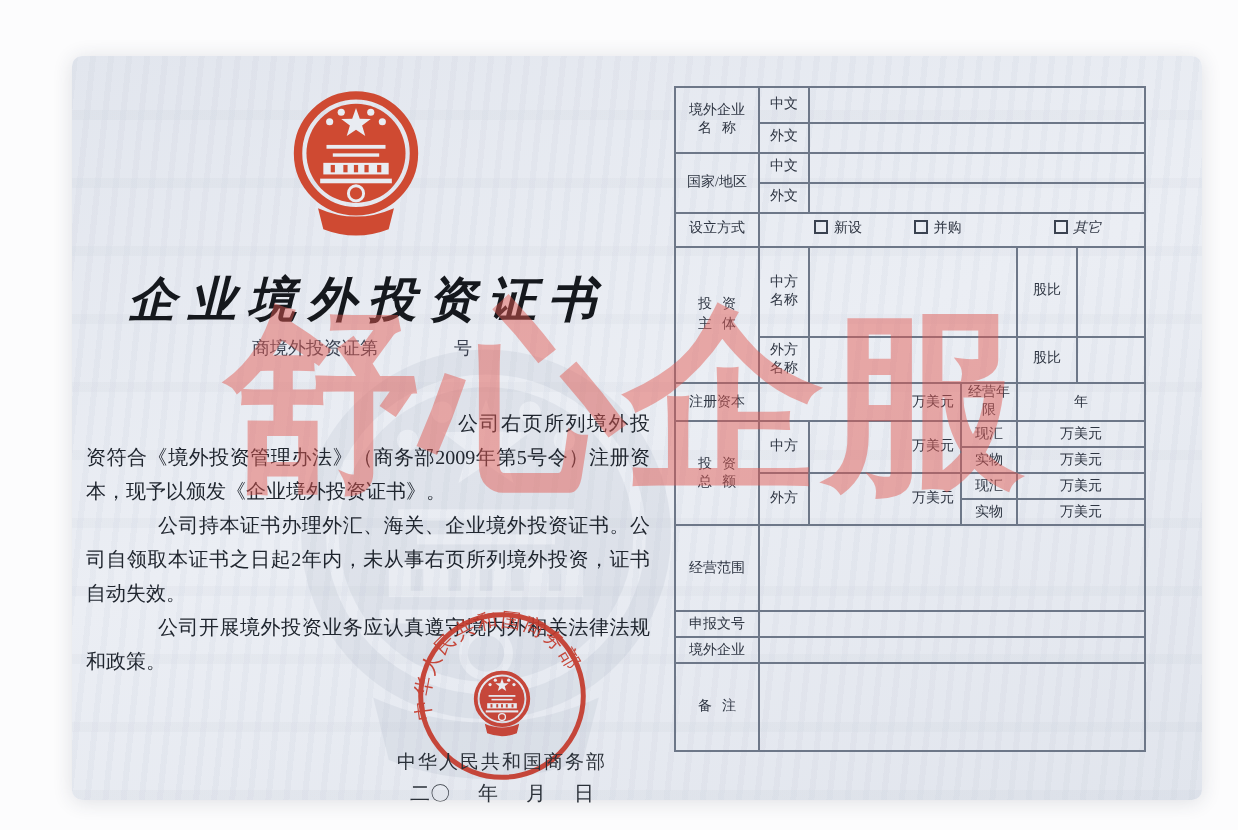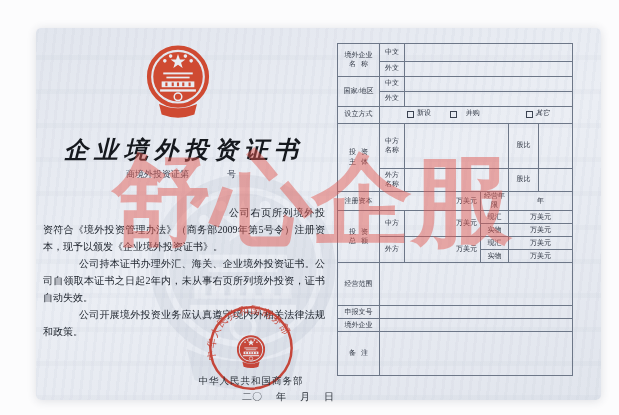--- a/index.html
+++ b/index.html
@@ -29,36 +29,36 @@
 
   .body-text { position:absolute; left:7px; top:176px; width:282px; font-size:10px;
                line-height:17px; color:#20262f; text-align:justify; }
   .body-text p.p1 { text-indent:186px; }
   .body-text p.pind { text-indent:36px; }
 
   .seal { position:absolute; left:171px; top:276px; width:88px; height:88px; opacity:.92; }
   .issuer { position:absolute; left:125px; top:347px; width:180px; text-align:center;
             font-size:9.5px; color:#2a3038; letter-spacing:1px; }
   .dateline { position:absolute; left:125px; top:362px; width:180px; display:flex;
-              justify-content:flex-end; font-size:10px; color:#2a3038; }
+              justify-content:center; font-size:10px; color:#2a3038; }
   .dateline span { margin:0 7px; }
 
   
   table.form { position:absolute; left:301px; top:15px; width:235px; height:330px;
                border-collapse:collapse; table-layout:fixed;
                border:1.4px solid #454e5c; font-size:7px; color:#2e3542; }
   table.form td { border:1px solid #6d7788; padding:0 1px; text-align:center;
                   vertical-align:middle; line-height:1.3; overflow:hidden; }
   td.lbl span { display:block; }
   .ls  { letter-spacing:5px; text-indent:5px; }
   .ra  { text-align:right !important; padding-right:3px !important; }
   .chkrow { text-align:left !important; }
-  .chkrow .opt { display:inline-flex; align-items:flex-end; }
+  .chkrow .opt { display:inline-flex; align-items:flex-start; }
   .chkrow .opt:nth-child(1){ margin-left:26px; }
-  .chkrow .opt:nth-child(2){ margin-left:17px;gap:6px; }
+  .chkrow .opt:nth-child(2){ margin-left:24px; }
   .chkrow .opt:nth-child(3){ margin-left:44px;font-style:italic; }
   .box { display:inline-block; width:7px; height:7px; border:1px solid #3a4250;
          margin-right:3px; background:transparent; }
 
   .watermark { position:absolute; left:112px; top:146px; width:420px; z-index:9;
                font-size:100px; line-height:1.1; font-weight:bold;
                color:rgba(226,88,80,.48); letter-spacing:0; white-space:nowrap;
                pointer-events:none; }
 </style>
 </head>

